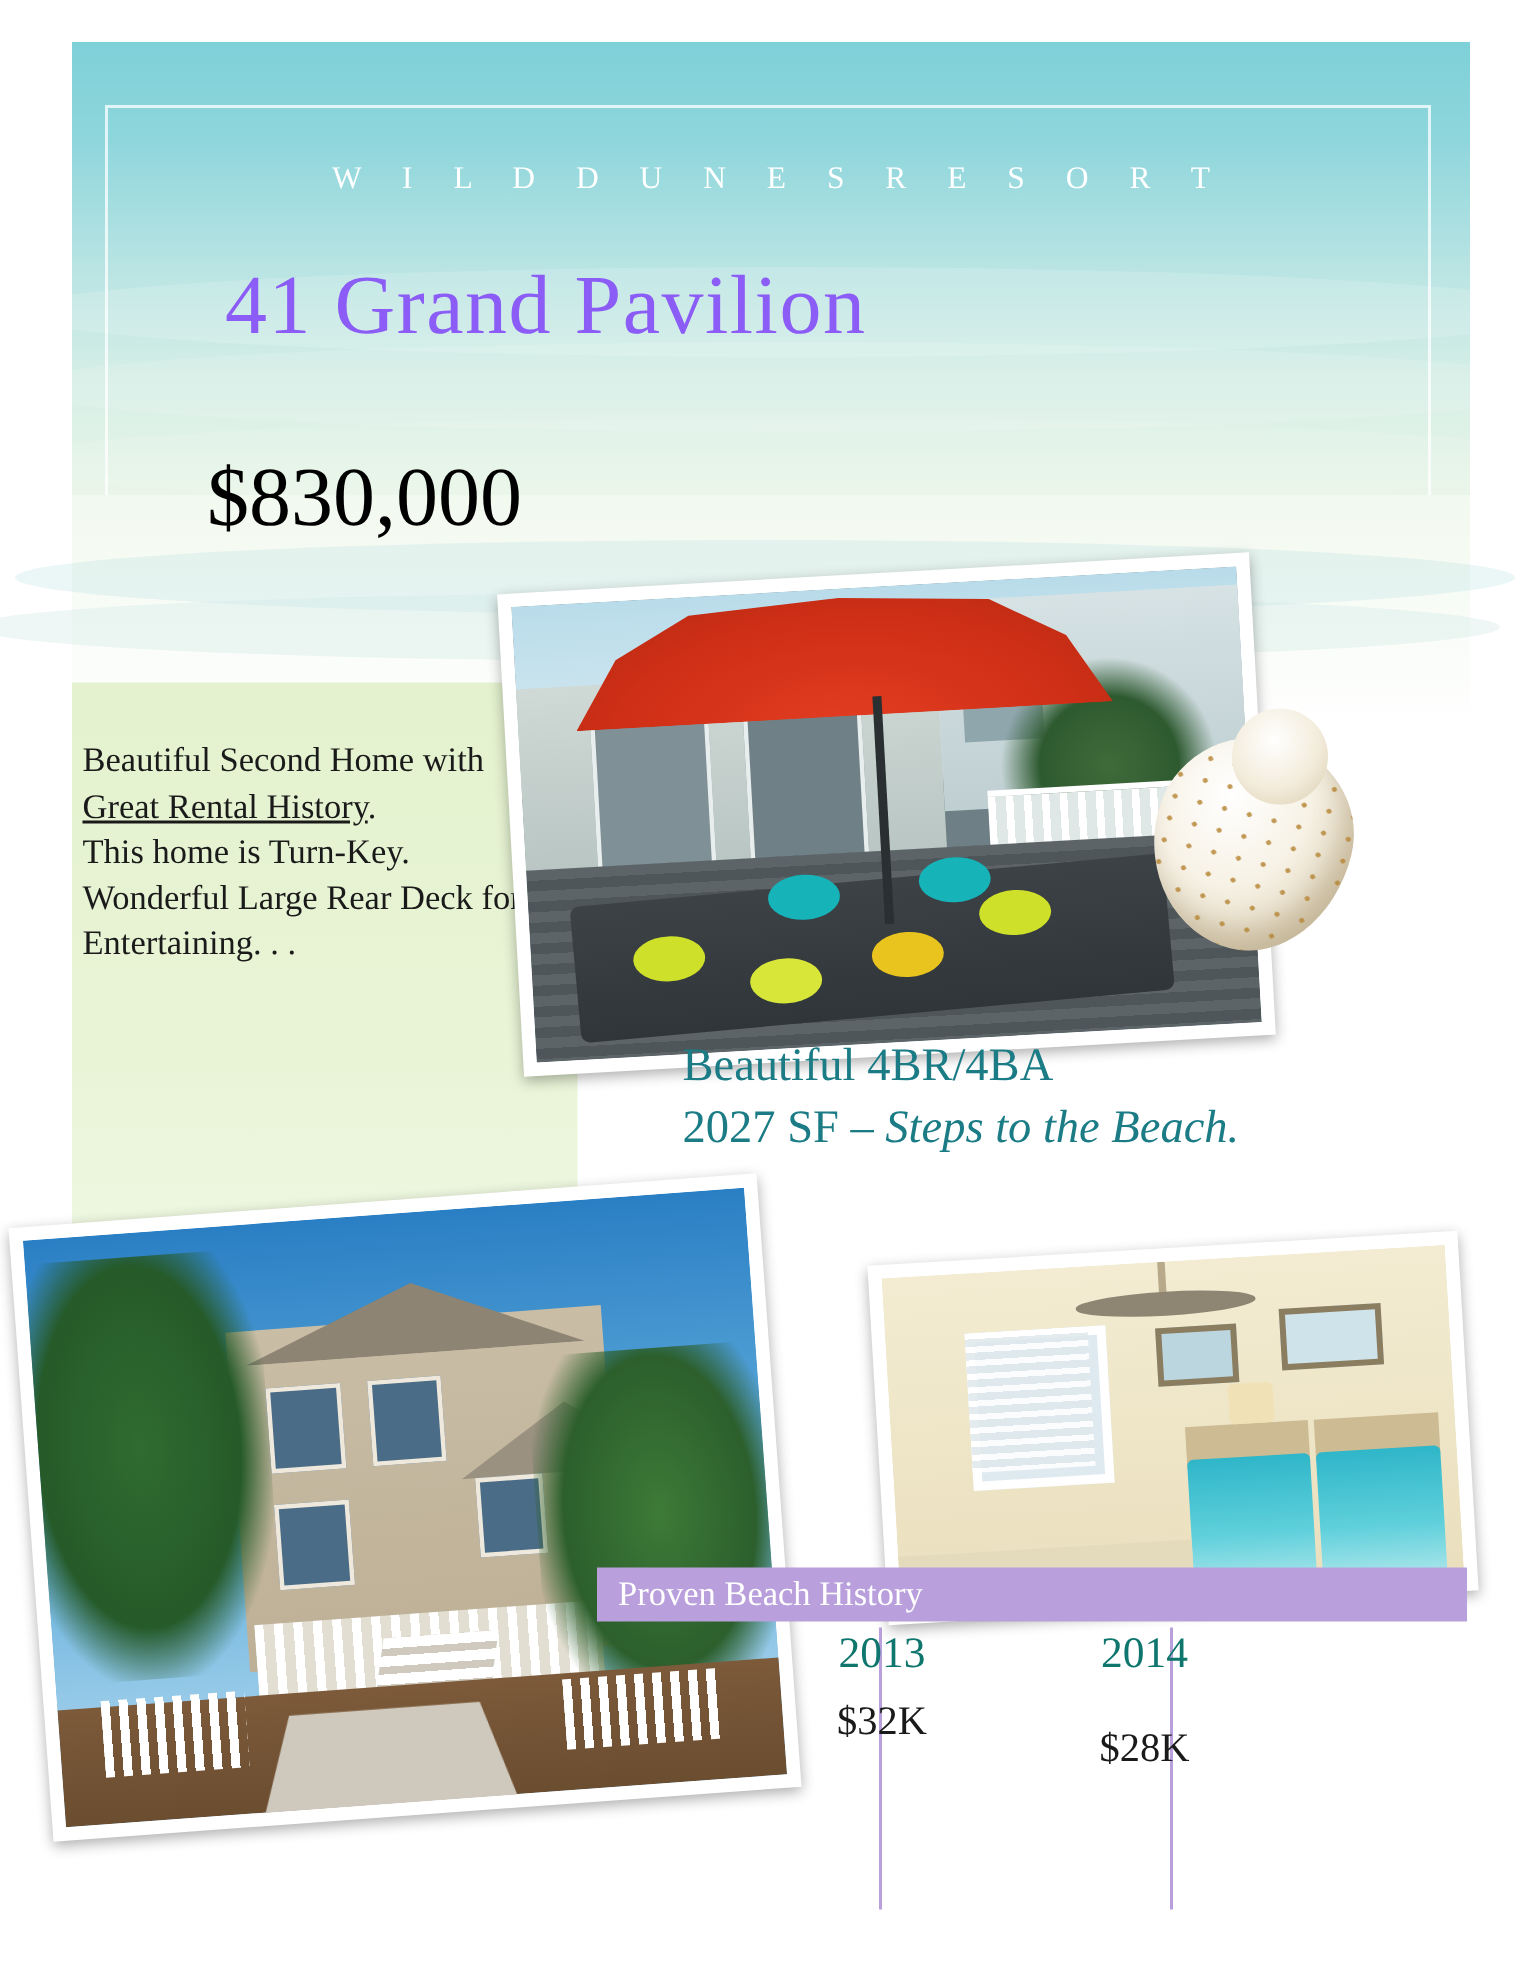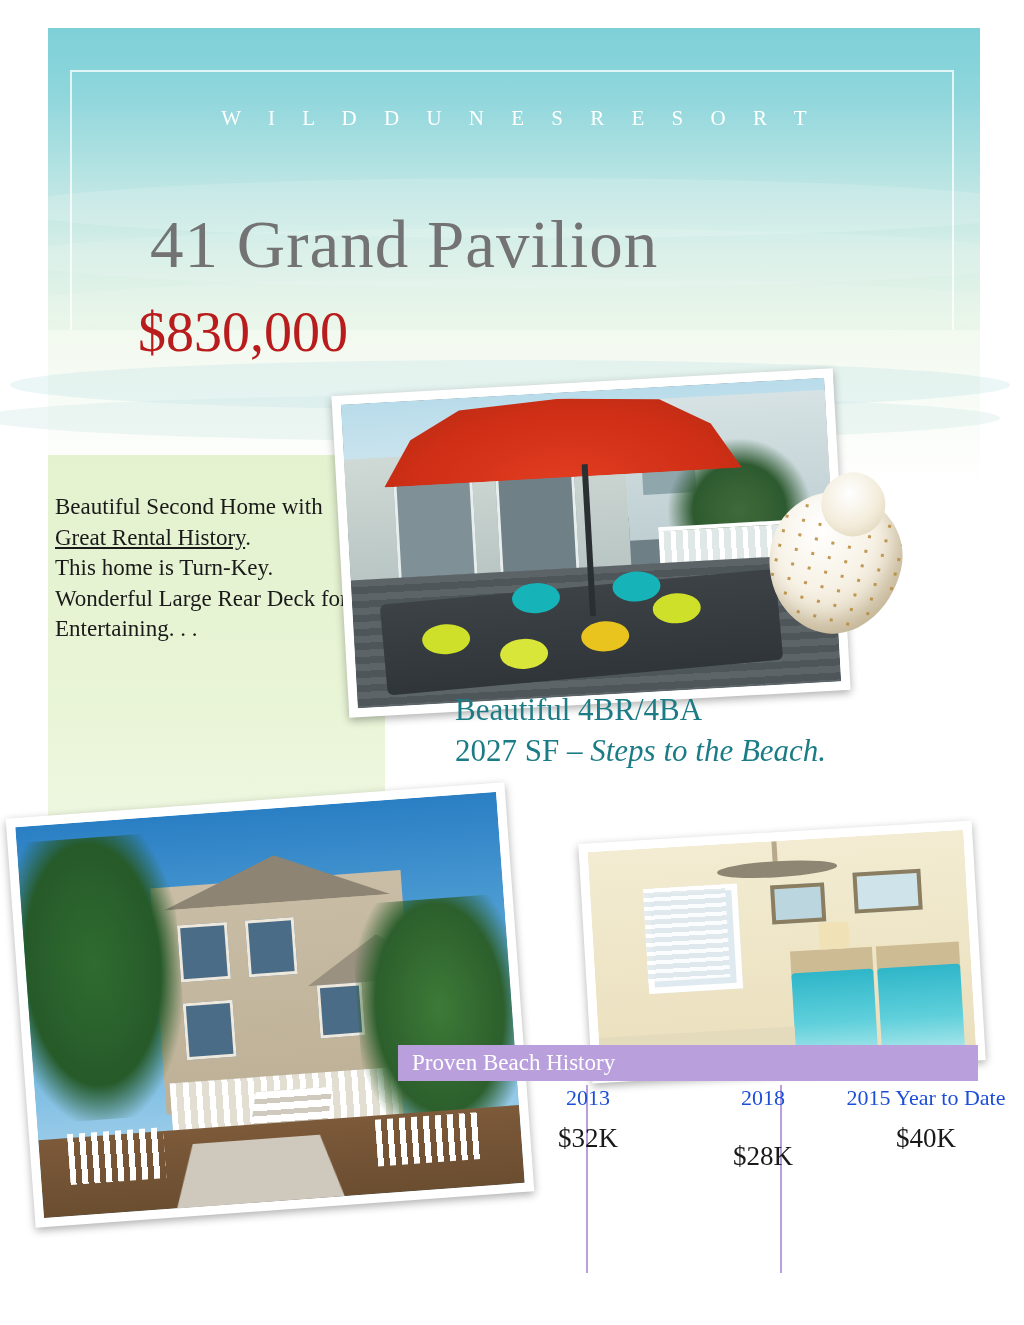--- a/index.html
+++ b/index.html
@@ -88,31 +88,31 @@
     position: absolute;
     left: -20px; top: 395px;
     width: 1020px; height: 46px;
     border-radius: 50%;
     background: rgba(205, 232, 230, .35);
   }
 
   
   .title {
     position: absolute;
-    left: 150px; top: 206px;
+    left: 150px; top: 172px;
     width: 760px;
-    color: #737373;
-    font-size: 67px;
+    color: #8b5cf6;
+    font-size: 56px;
     letter-spacing: 1px;
     white-space: nowrap;
   }
   .price {
     position: absolute;
     left: 138px; top: 300px;
-    color: #b91c1c;
+    color: #000000;
     font-size: 56px;
   }
 
   
   .new-price {
     position: absolute;
     left: 757px; top: 62px;
     width: 182px; height: 182px;
     border-radius: 50%;
     background: #cba6e4;
@@ -417,22 +417,22 @@
   .rt-col {
     position: absolute;
     top: 0;
     width: 160px;
     text-align: center;
   }
   .rt-c1 { left: 110px; }
   .rt-c2 { left: 285px; }
   .rt-c3 { left: 448px; }
   .rt-year {
-    color: #1d4ed8;
-    font-size: 22px;
+    color: #0f766e;
+    font-size: 29px;
     line-height: 1.2;
   }
   .rt-val {
     color: #1a1a1a;
     font-size: 27px;
     margin-top: 14px;
   }
   .rt-val.v1 { margin-top: 12px; }
   .rt-val.v2 { margin-top: 30px; }
   .rt-val.v3 { margin-top: 12px; }
@@ -554,22 +554,18 @@
   </div>
   <div class="rental-table">
     <div class="rt-divider rt-d1"></div>
     <div class="rt-divider rt-d2"></div>
 
     <div class="rt-col rt-c1">
       <div class="rt-year">2013</div>
       <div class="rt-val v1">$32K</div>
     </div>
     <div class="rt-col rt-c2">
-      <div class="rt-year">2018</div>
+      <div class="rt-year">2014</div>
       <div class="rt-val v2">$28K</div>
     </div>
-    <div class="rt-col rt-c3">
-      <div class="rt-year">2015 Year to Date</div>
-      <div class="rt-val v3">$40K</div>
-    </div>
   </div>
 
 </div>
 
 </body></html>

